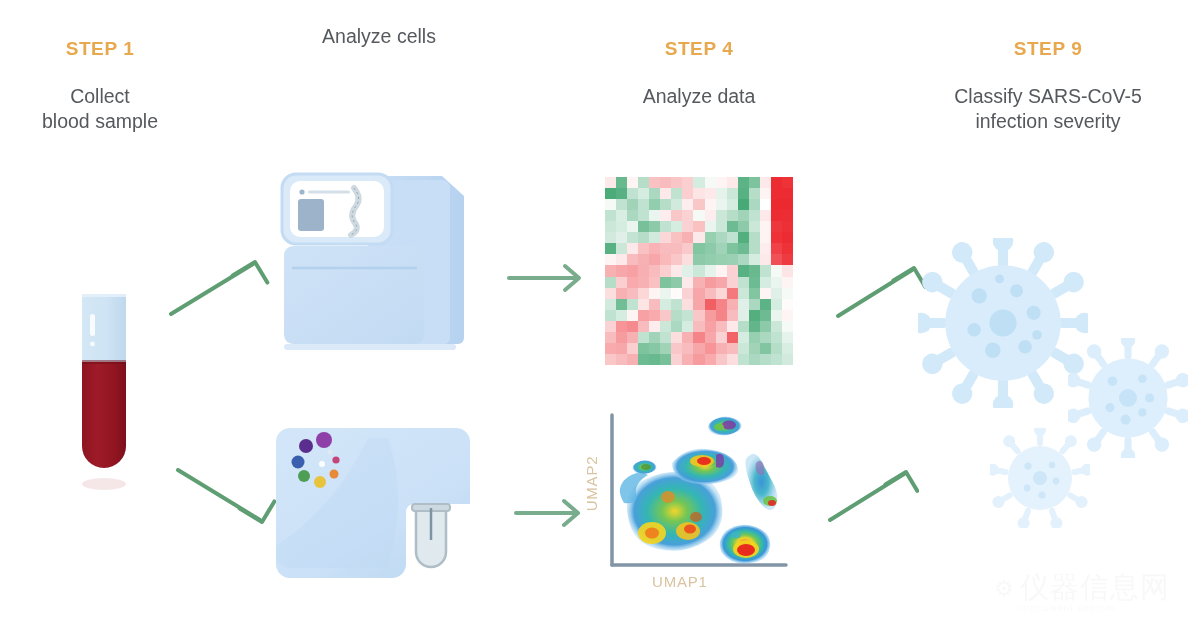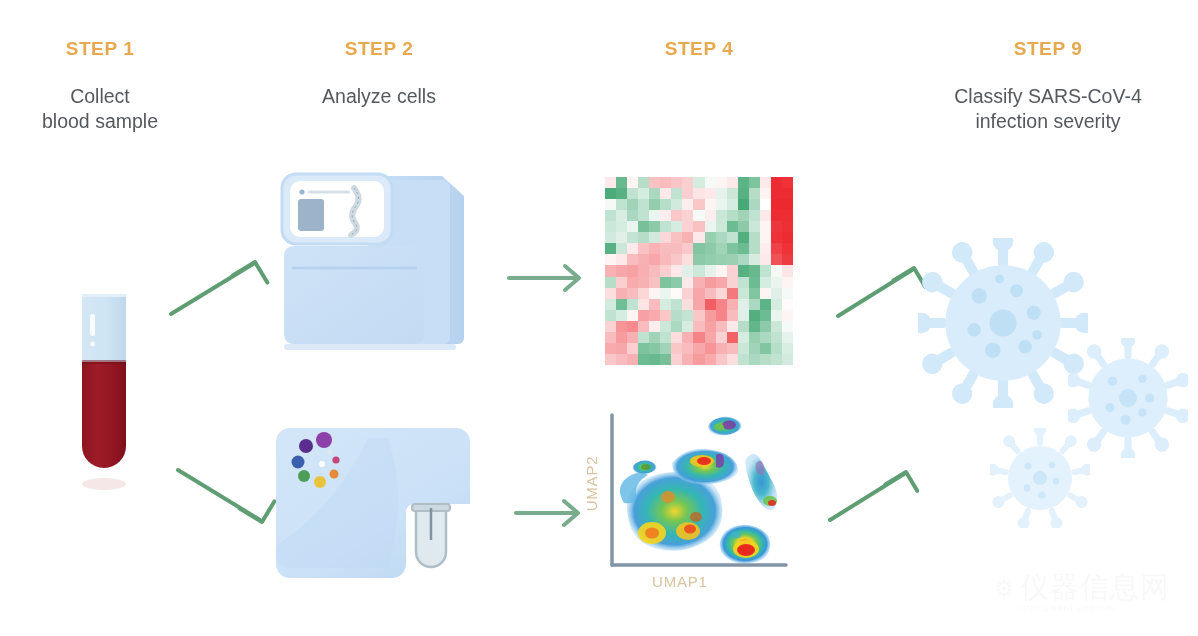--- a/index.html
+++ b/index.html
@@ -123,29 +123,29 @@
 <body>
 
 <div class="canvas">
 
   <div class="col col-1">
     <div class="step-label">STEP 1</div>
     <div class="step-title">Collect
 blood sample</div>
   </div>
   <div class="col col-2">
-    <div class="step-label">STEP 2</div>
     <div class="step-title">Analyze cells</div>
   </div>
   <div class="col col-3">
     <div class="step-label">STEP 4</div>
+    <div class="step-title">Analyze data</div>
   </div>
   <div class="col col-4">
     <div class="step-label">STEP 9</div>
-    <div class="step-title">Classify SARS-CoV-4
+    <div class="step-title">Classify SARS-CoV-5
 infection severity</div>
   </div>
 
   <svg class="art" style="left:58px; top:288px;" width="92" height="208" viewBox="0 0 92 208">
     <defs>
       <linearGradient id="tubeTop" x1="0" y1="0" x2="1" y2="0">
         <stop offset="0%" stop-color="#d3e7f5"></stop>
         <stop offset="55%" stop-color="#cfe4f4"></stop>
         <stop offset="100%" stop-color="#bfd8ec"></stop>
       </linearGradient>

